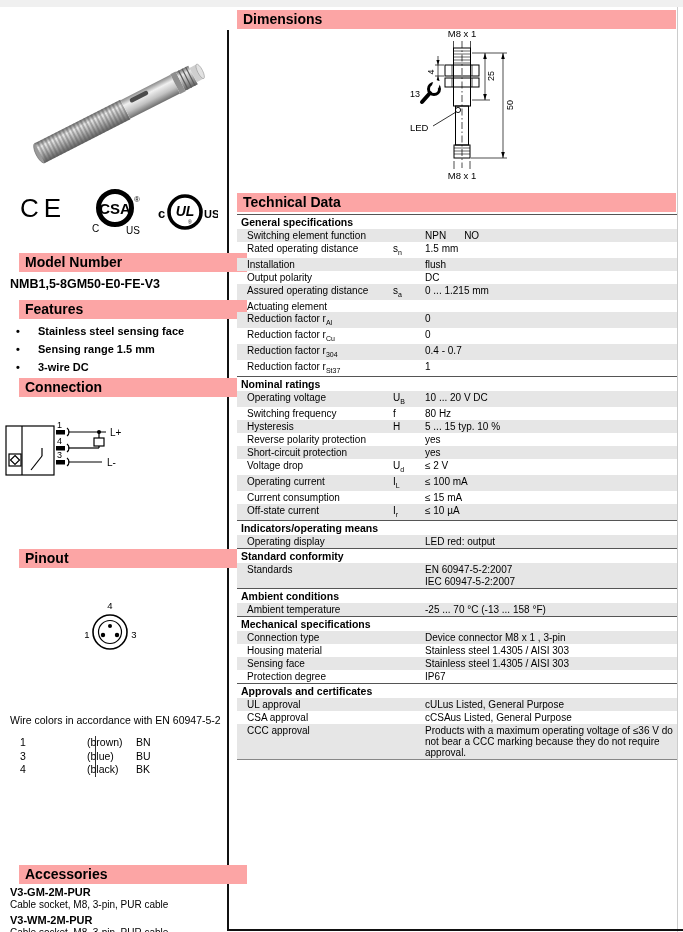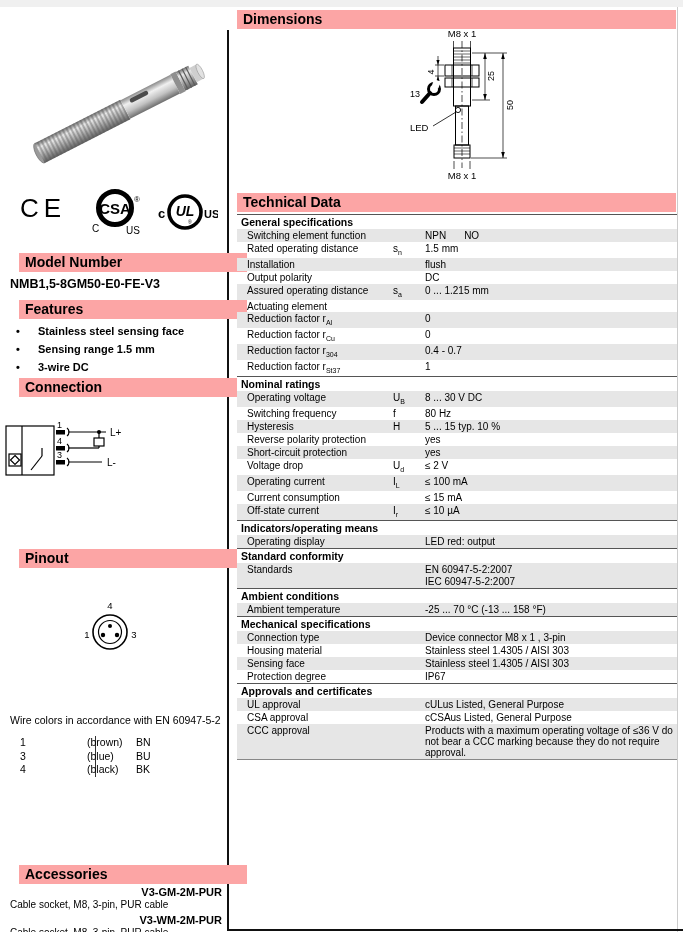--- a/index.html
+++ b/index.html
@@ -20,21 +20,21 @@
   .features-list{position:absolute;left:14px;top:322px;margin:0;padding:0;list-style:none;}
   .features-list li{font-size:11px;font-weight:bold;line-height:18px;}
   .features-list li .blt{display:inline-block;width:22px;text-align:left;padding-left:2px;}
 
   .wire-note{position:absolute;left:10px;top:714px;font-size:10.5px;}
   .wire-table{position:absolute;left:10px;top:736px;width:200px;}
   .wire-row{display:grid;grid-template-columns:50px 27px 43px auto;font-size:10.5px;line-height:13.5px;}
   .wire-row .wcode{border-left:1.5px solid #333;padding-left:40px;margin-left:35px;}
   .wire-row .wpin{padding-left:10px;}
 
-  .acc-item-model{font-size:11px;font-weight:bold;line-height:12px;margin-top:4px;text-align:right;}
+  .acc-item-model{font-size:11px;font-weight:bold;line-height:12px;margin-top:4px;}
   .acc-item-desc{font-size:10px;line-height:11px;margin-top:1px;}
   .acc-block{position:absolute;left:10px;top:886px;width:212px;}
 
   
   .tech-table{position:absolute;left:237px;top:214px;width:440px;font-size:10px;
               border-bottom:1px solid #888;}
   .sec-title{font-weight:bold;font-size:10.5px;border-top:1px solid #555;
              padding:1px 0 1px 4px;line-height:12px;background:#fff;}
   .trow{display:grid;grid-template-columns:146px 32px 1fr;padding:0 2px 0 10px;line-height:11px;}
   .trow.stripe{background:#e6e6e6;}
@@ -332,21 +332,21 @@
         <div></div>
         <div>
           <div>1</div>
         </div>
       </div>
       <div class="sec-title">Nominal ratings</div>
       <div class="trow stripe">
         <div>Operating voltage</div>
         <div>U<sub>B</sub></div>
         <div>
-          <div>8 ... 30 V DC</div>
+          <div>10 ... 20 V DC</div>
         </div>
       </div>
       <div class="trow">
         <div>Switching frequency</div>
         <div>f</div>
         <div>
           <div>80 Hz</div>
         </div>
       </div>
       <div class="trow stripe">

